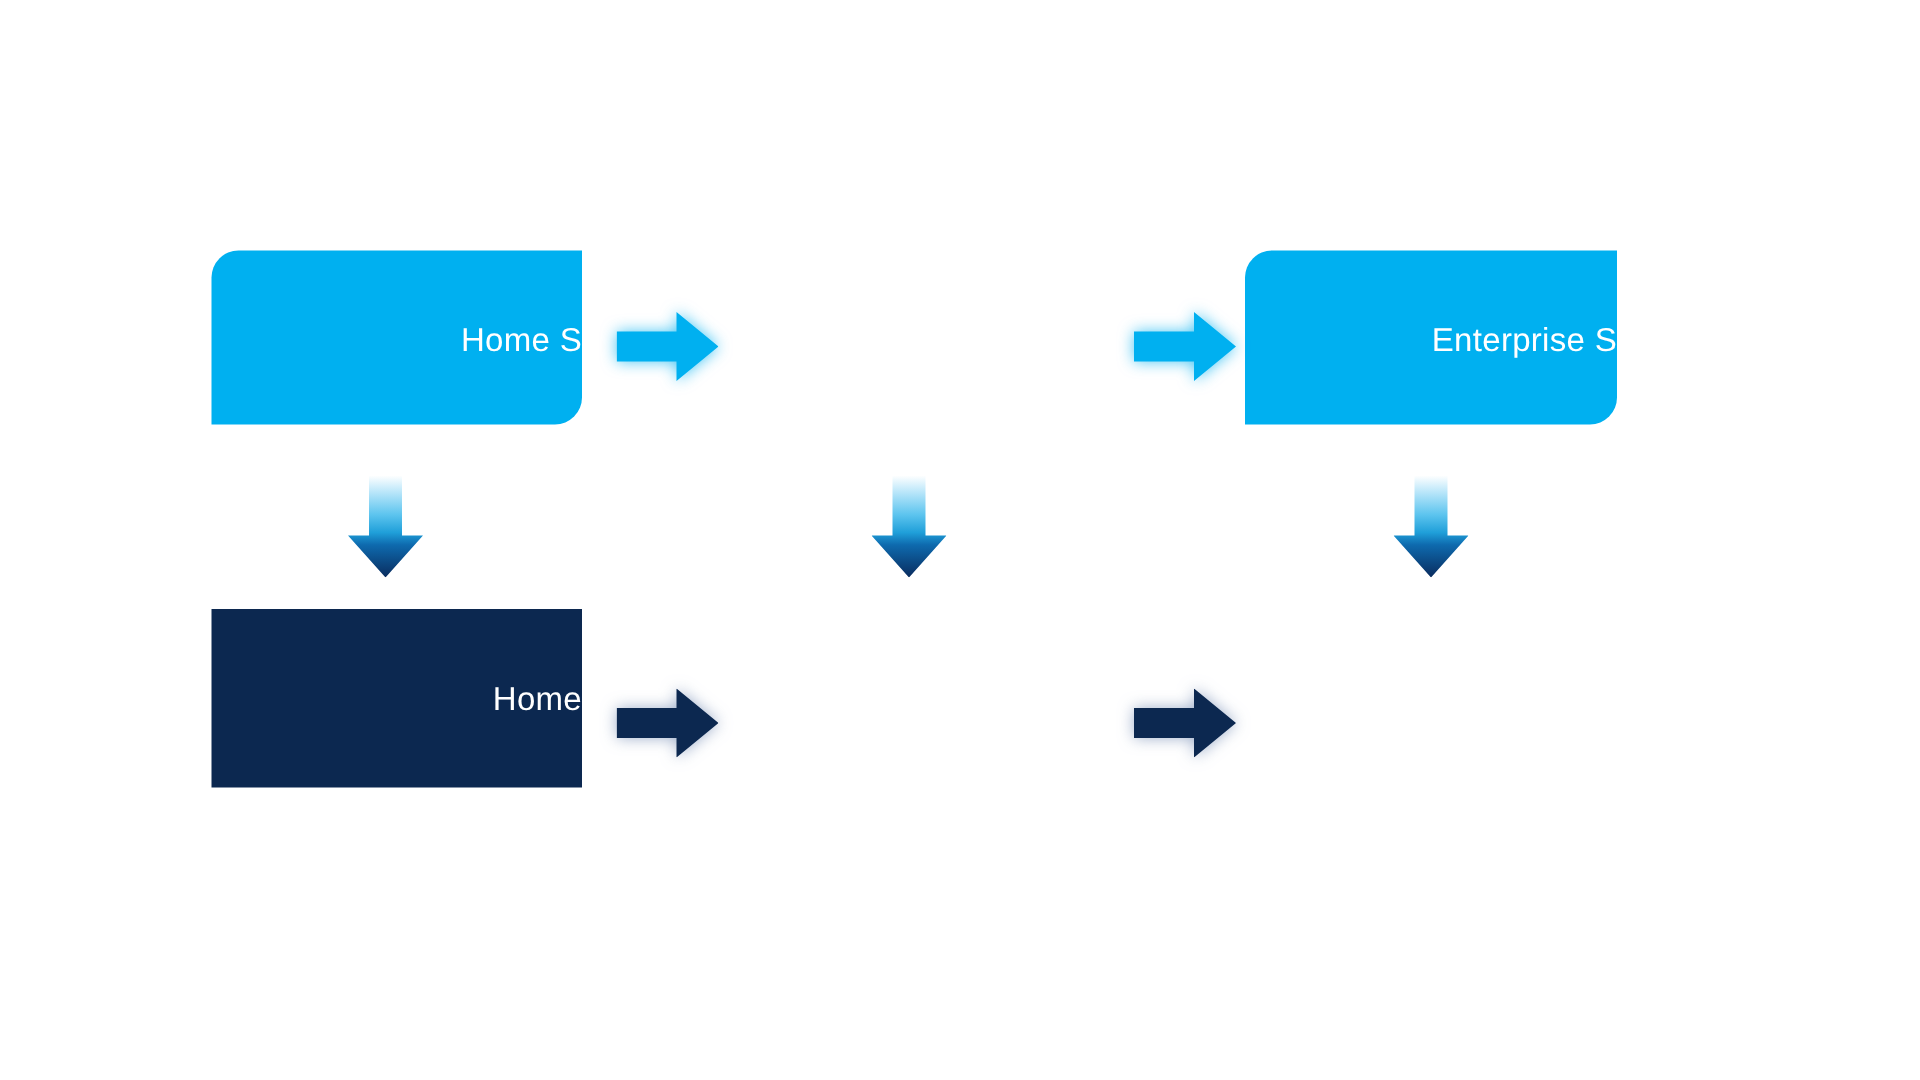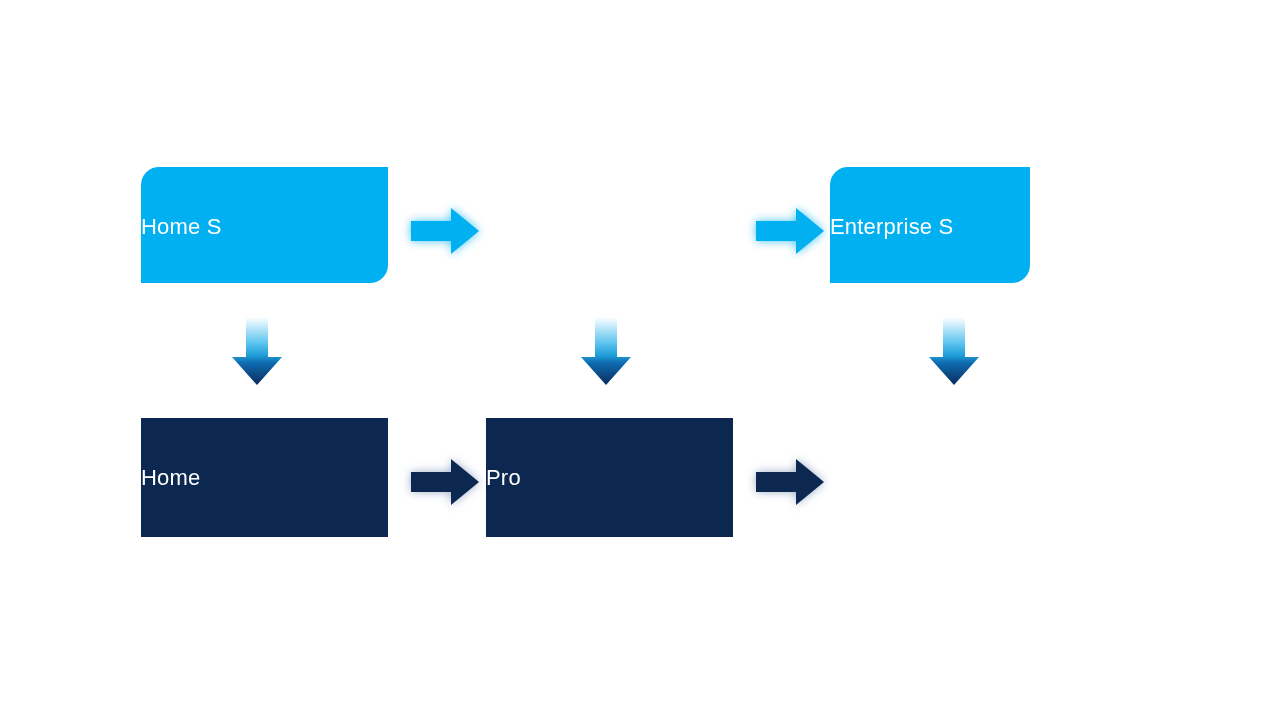--- a/index.html
+++ b/index.html
@@ -7,35 +7,35 @@
     position:relative;
     width:1280px;height:720px;
     background:var(--canvas-bg,#ffffff);
     overflow:hidden;
     font-family:"Liberation Sans",sans-serif;
   }
 
   
   .box{
     position:absolute;width:247px;
-    display:flex;align-items:center;justify-content:flex-start;
+    display:flex;align-items:center;justify-content:flex-end;
     box-sizing:border-box;
   }
   .box.top{
     top:167px;height:116px;
     background:var(--light-blue,#00b0f0);
     border-radius:18px 0 18px 0; 
   }
   .box.bottom{
-    top:418px;height:119px;
+    top:406px;height:119px;
     background:var(--dark-navy,#0c2850);
   }
   .c1{left:141px}
   .c2{left:486px}
-  .c3{left:830px;width:200px}
+  .c3{left:830px;width:248px}
 
   .label{
     color:var(--label-text,#ffffff);
     font-size:22px;
     letter-spacing:.2px;
     white-space:nowrap;
   }
   .box.top .label{transform:translateY(2px);}
 
   
@@ -93,23 +93,20 @@
   <div class="varrow-wrap v2">
     <div class="varrow"></div>
   </div>
   <div class="varrow-wrap v3">
     <div class="varrow"></div>
   </div>
 
   <div class="box bottom c1">
     <span class="label">Home</span>
   </div>
-  <div class="box bottom c2">
-    <span class="label">Pro</span>
-  </div>
 
   <div class="harrow-wrap row-bottom g1">
     <div class="harrow"></div>
   </div>
   <div class="harrow-wrap row-bottom g2">
     <div class="harrow"></div>
   </div>
 
 </div>
 

